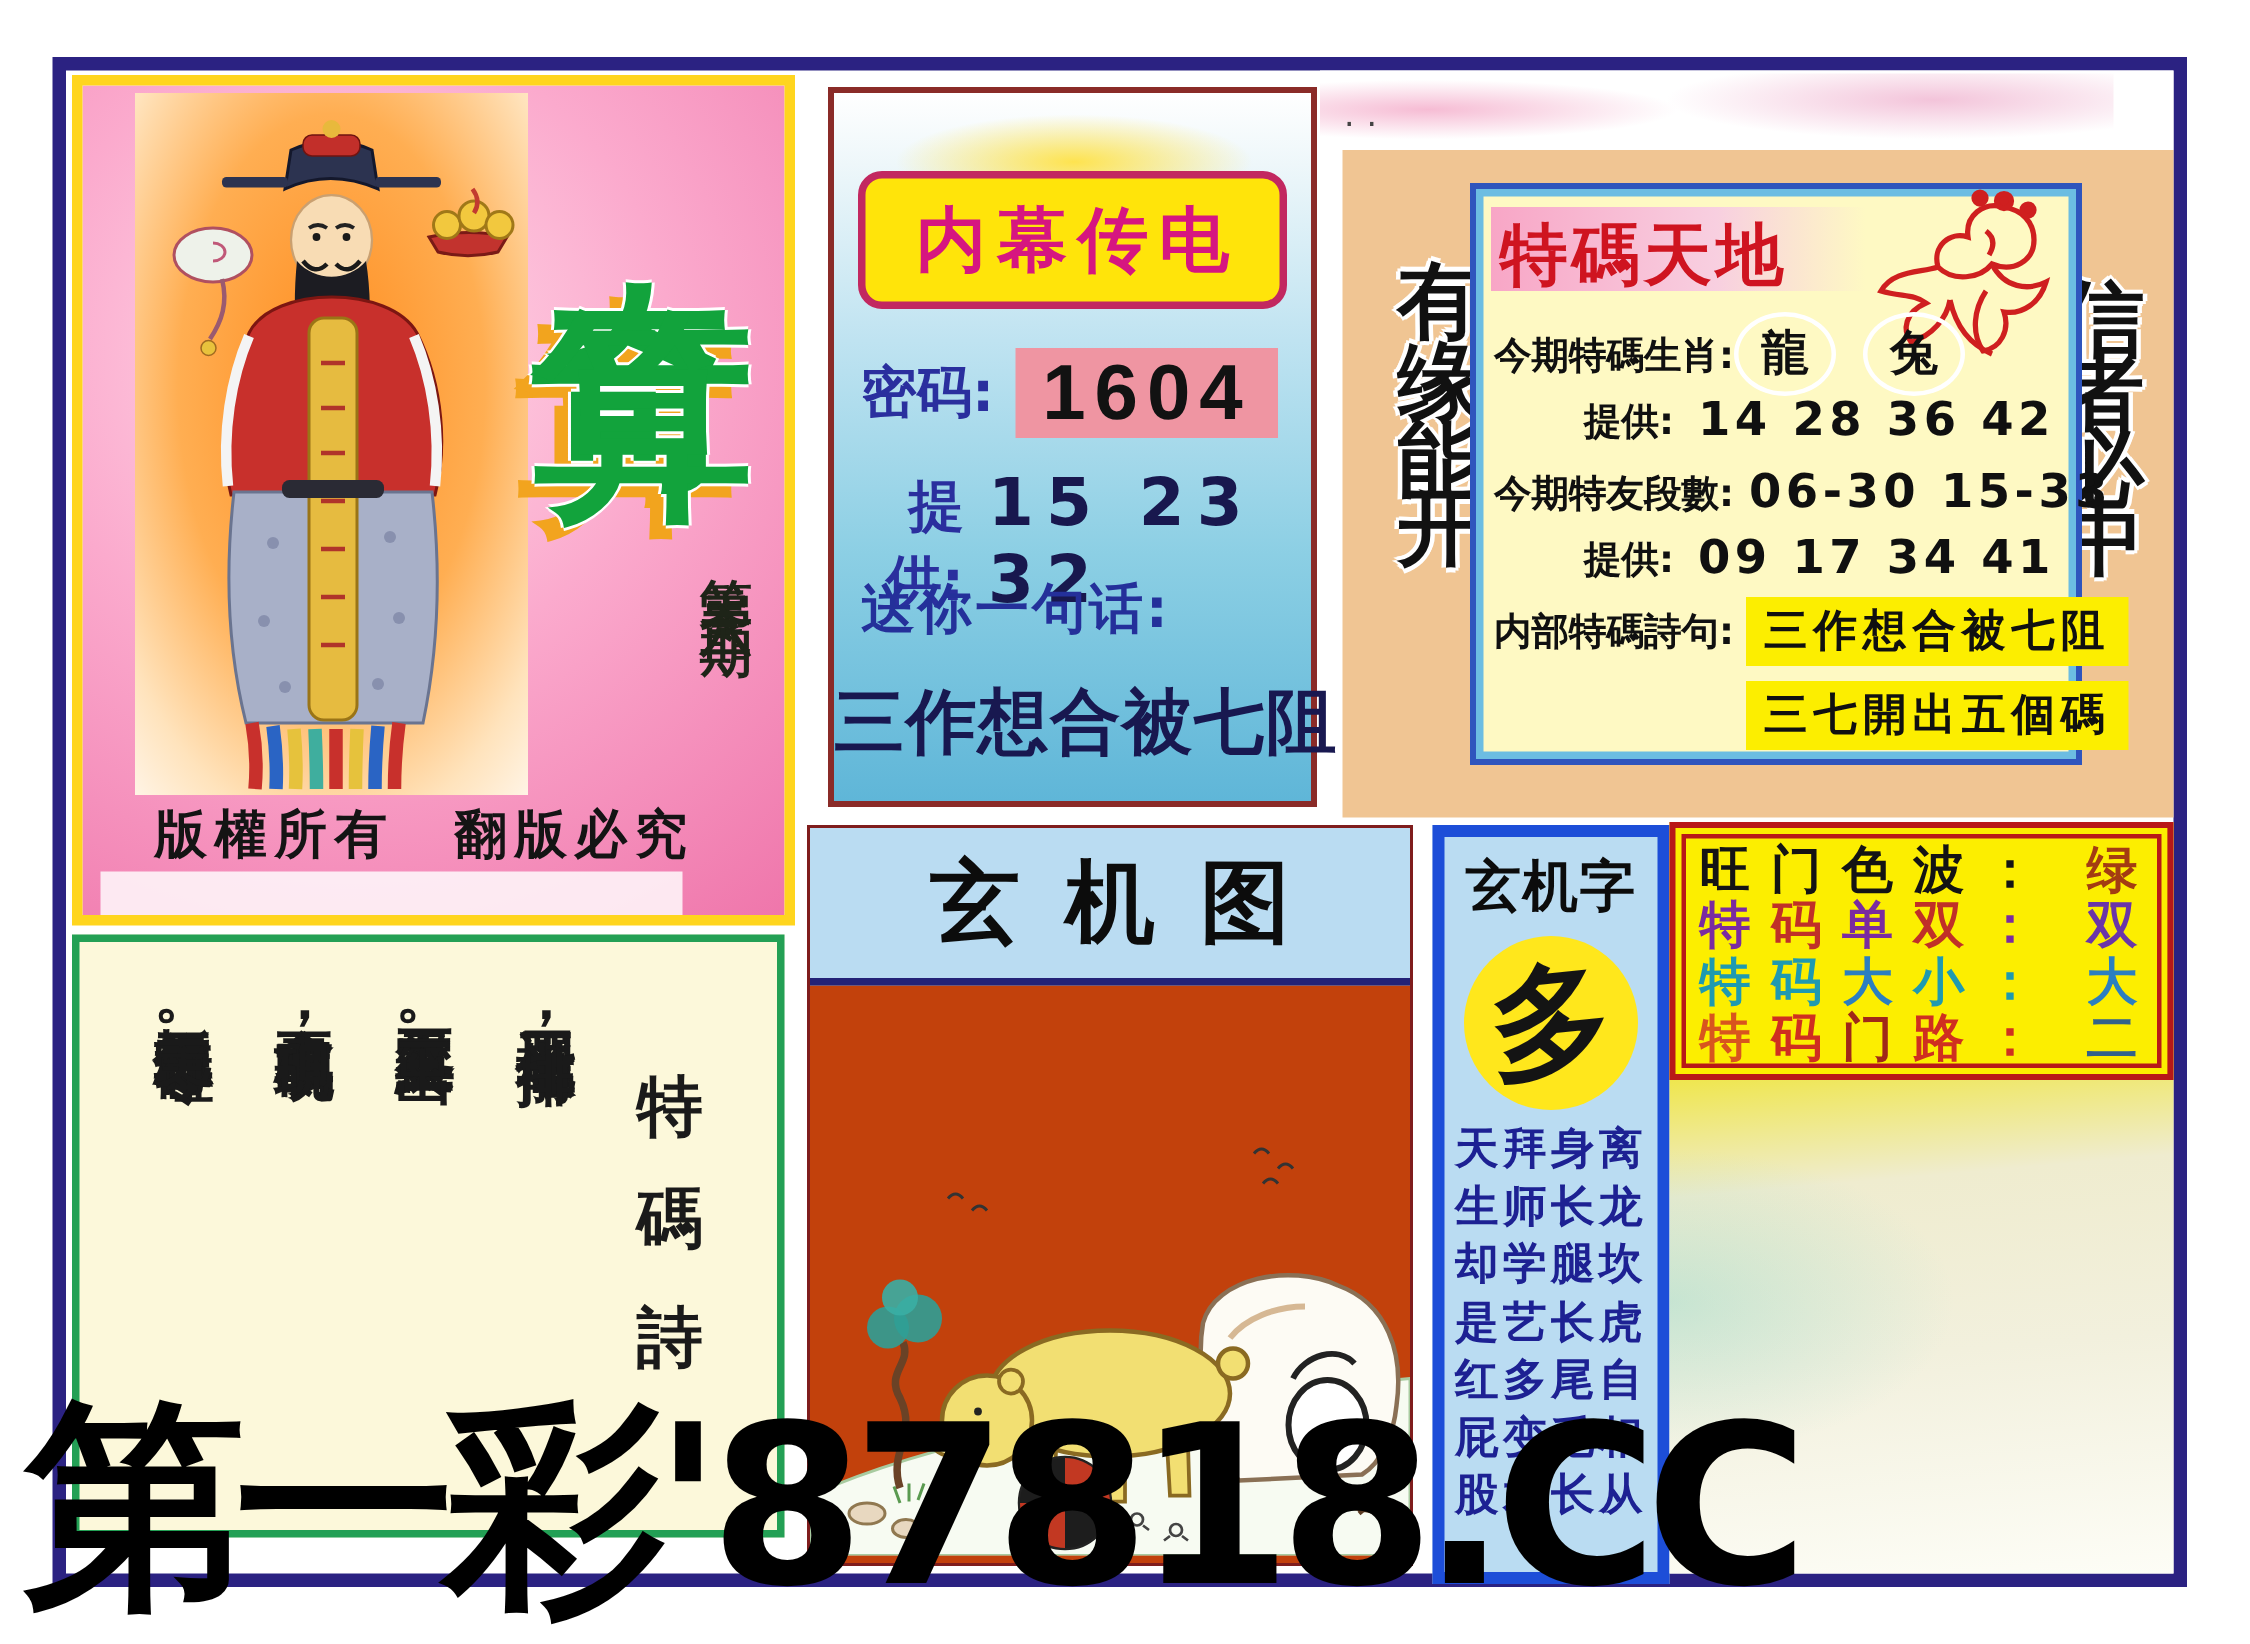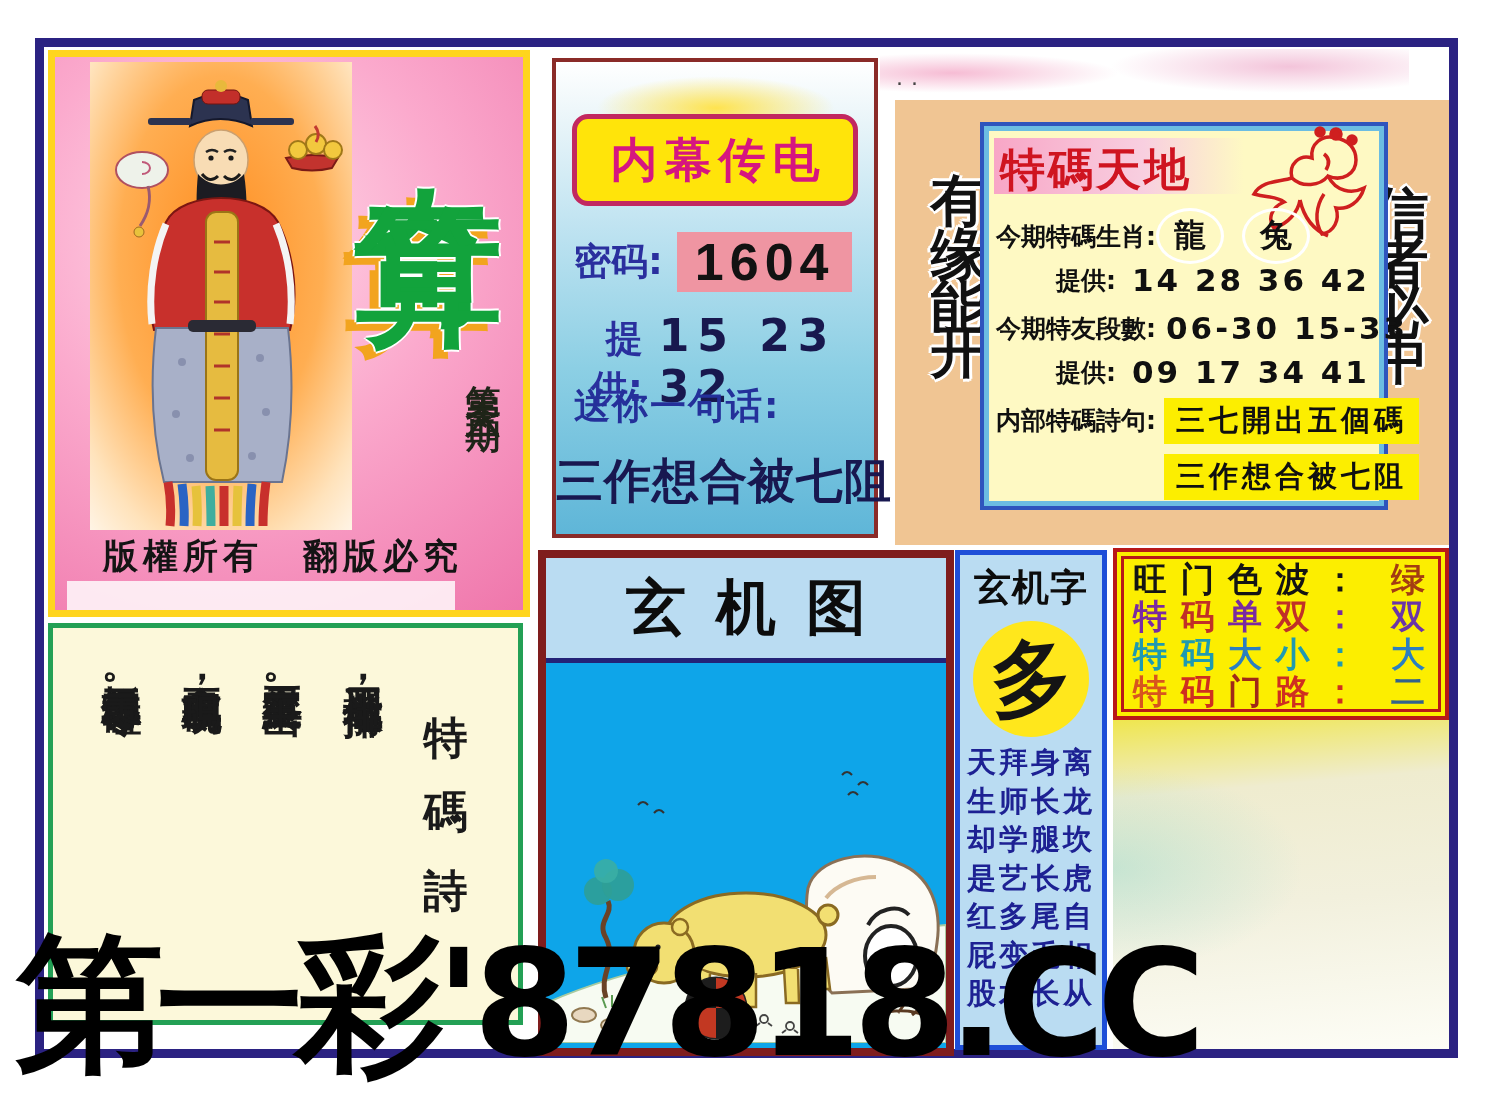--- a/index.html
+++ b/index.html
@@ -73,27 +73,27 @@
   
   .poem-box{position:absolute;left:48px;top:623px;width:475px;height:402px;border:5px solid #23a055;
     background:#fcf8da;display:flex;flex-direction:row-reverse;justify-content:space-between;
     padding:26px 42px;box-sizing:border-box;}
   .poem-title{writing-mode:vertical-rl;font-size:44px;font-weight:700;color:#1a1a1a;letter-spacing:76px;
     padding-top:26px;font-family:"DejaVu Serif","Liberation Serif",serif;}
   .poem-col{writing-mode:vertical-rl;font-size:40px;font-weight:700;color:#1a1a1a;letter-spacing:2px;
     font-family:"DejaVu Serif","Liberation Serif",serif;}
 
   
-  .xjt{position:absolute;left:538px;top:550px;width:400px;height:490px;border:8px solid #7f1d1d;background:#0ea5e9;}
+  .xjt{position:absolute;left:538px;top:550px;width:400px;height:490px;border:2px solid #7f1d1d;background:#c2410c;}
   .xjt-header{height:100px;background:#badcf2;border-bottom:5px solid #232277;display:flex;align-items:center;justify-content:center;
     font-size:60px;font-weight:900;color:#0c0c0c;letter-spacing:30px;text-indent:30px;}
   .xjt-canvas{position:absolute;left:0;top:105px;width:400px;height:380px;}
 
   
-  .xjz{position:absolute;left:955px;top:550px;width:142px;height:490px;border:5px solid #1d4ed8;background:#badcf2;}
+  .xjz{position:absolute;left:955px;top:550px;width:142px;height:490px;border:8px solid #1d4ed8;background:#badcf2;}
   .xjz-title{margin-top:8px;text-align:center;font-size:37px;font-weight:900;color:#0c0c0c;letter-spacing:1px;}
   .xjz-circle{width:116px;height:116px;margin:8px auto 2px;background:#ffe71c;border-radius:50%;
     display:flex;align-items:center;justify-content:center;}
   .xjz-big{font-size:82px;font-weight:900;color:#141414;transform:rotate(-6deg);
     font-family:"DejaVu Serif","Liberation Serif",serif;}
   .xjz-lines{margin-top:6px;text-align:center;}
   .xjz-line{font-size:29px;font-weight:900;color:#1d2193;line-height:38.5px;letter-spacing:3px;white-space:nowrap;}
 
   
   .info-box{position:absolute;left:1113px;top:548px;width:336px;height:172px;background:#fcee00;
@@ -241,22 +241,22 @@
         <span class="tema-label">今期特友段數:</span>
         <span class="tema-nums">06-30  15-33</span>
       </div>
       <div class="tema-row" style="left:72px;top:228px;gap:16px;">
         <span class="tema-label">提供:</span>
         <span class="tema-nums">09 17  34 41</span>
       </div>
       <div class="tema-row" style="left:12px;top:272px;align-items:flex-start;gap:8px;">
         <span class="tema-label" style="margin-top:6px;">内部特碼詩句:</span>
         <span class="shiju-bars">
+          <span class="shiju-bar">三作想合被七阻</span>
           <span class="shiju-bar">三七開出五個碼</span>
-          <span class="shiju-bar">三作想合被七阻</span>
         </span>
       </div>
     </div>
   </section>
 
   <section class="poem-box">
     <div class="poem-title">特碼詩</div>
     <div style="display:contents"><div class="poem-col">選用三七做前排，</div><div class="poem-col">五零從終三三出。</div><div class="poem-col">拿五出零明碼現，</div><div class="poem-col">抓住三零再碰零。</div></div>
   </section>
 

